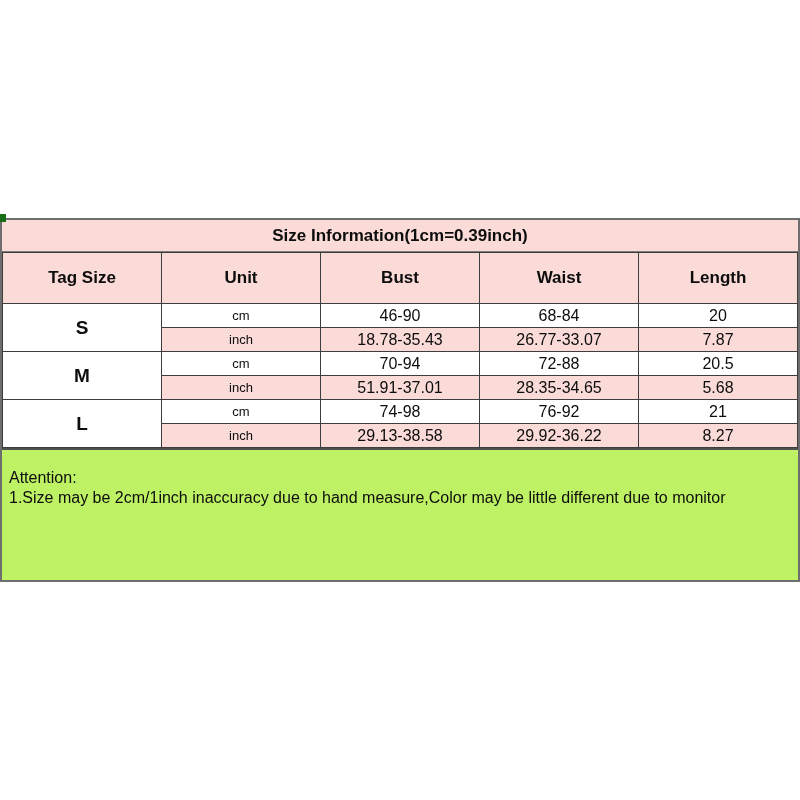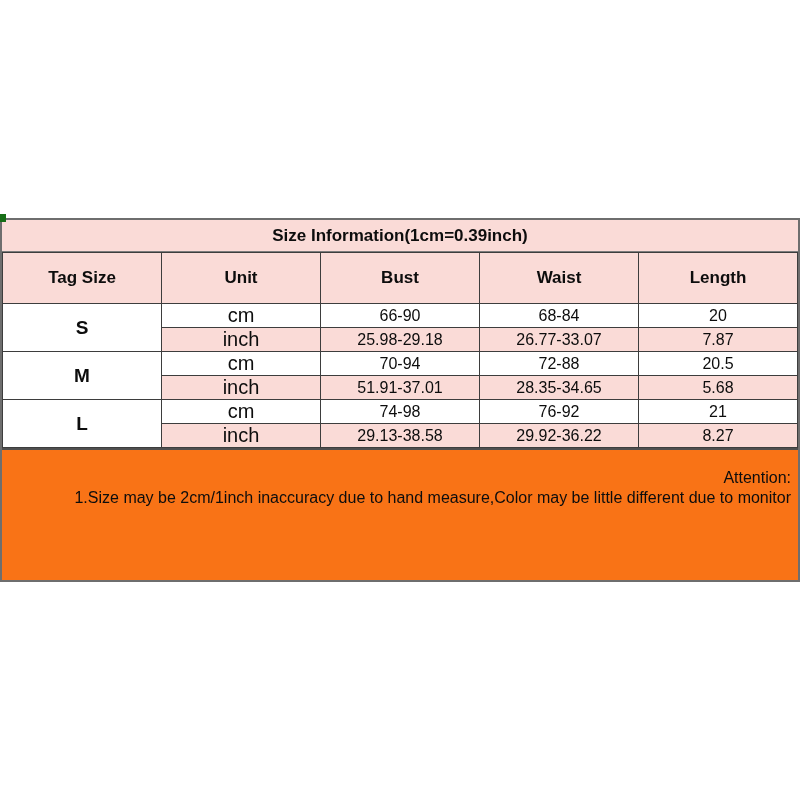--- a/index.html
+++ b/index.html
@@ -63,31 +63,30 @@
     background: #fadbd7;
     height: 51px;
     font-size: 17px; font-weight: bold;
   }
   td.tag-cell {
     background: #ffffff;
     font-size: 19px; font-weight: bold;
   }
   tr.row-cm  td { background: #ffffff; height: 24px; }
   tr.row-inch td { background: #fadbd7; height: 24px; }
-  td.unit-cell { font-size: 20px; }
+  td.unit-cell { font-size: 13px; }
   td.val-cell  { font-size: 16px; }
 
   .attention {
     flex: 1 1 auto;
-    background: #f97316;
+    background: #bef264;
     border-top: 2px solid #4f4f4f;
     padding: 18px 7px 0 7px;
     font-size: 16px;
     line-height: 20px;
-    text-align: right;
   }
   .attention div { white-space: nowrap; }
 </style>
 </head>
 <body>
 
 <div class="stage">
 
   <div class="corner-mark"></div>
 
@@ -110,27 +109,27 @@
           <th class="head-cell">Unit</th>
           <th class="head-cell">Bust</th>
           <th class="head-cell">Waist</th>
           <th class="head-cell">Length</th>
         </tr>
       </thead>
       <tbody>
         <tr class="row-cm">
           <td class="tag-cell" rowspan="2">S</td>
           <td class="unit-cell">cm</td>
-          <td class="val-cell">66-90</td>
+          <td class="val-cell">46-90</td>
           <td class="val-cell">68-84</td>
           <td class="val-cell">20</td>
         </tr>
         <tr class="row-inch">
           <td class="unit-cell">inch</td>
-          <td class="val-cell">25.98-29.18</td>
+          <td class="val-cell">18.78-35.43</td>
           <td class="val-cell">26.77-33.07</td>
           <td class="val-cell">7.87</td>
         </tr>
 
         <tr class="row-cm">
           <td class="tag-cell" rowspan="2">M</td>
           <td class="unit-cell">cm</td>
           <td class="val-cell">70-94</td>
           <td class="val-cell">72-88</td>
           <td class="val-cell">20.5</td>

